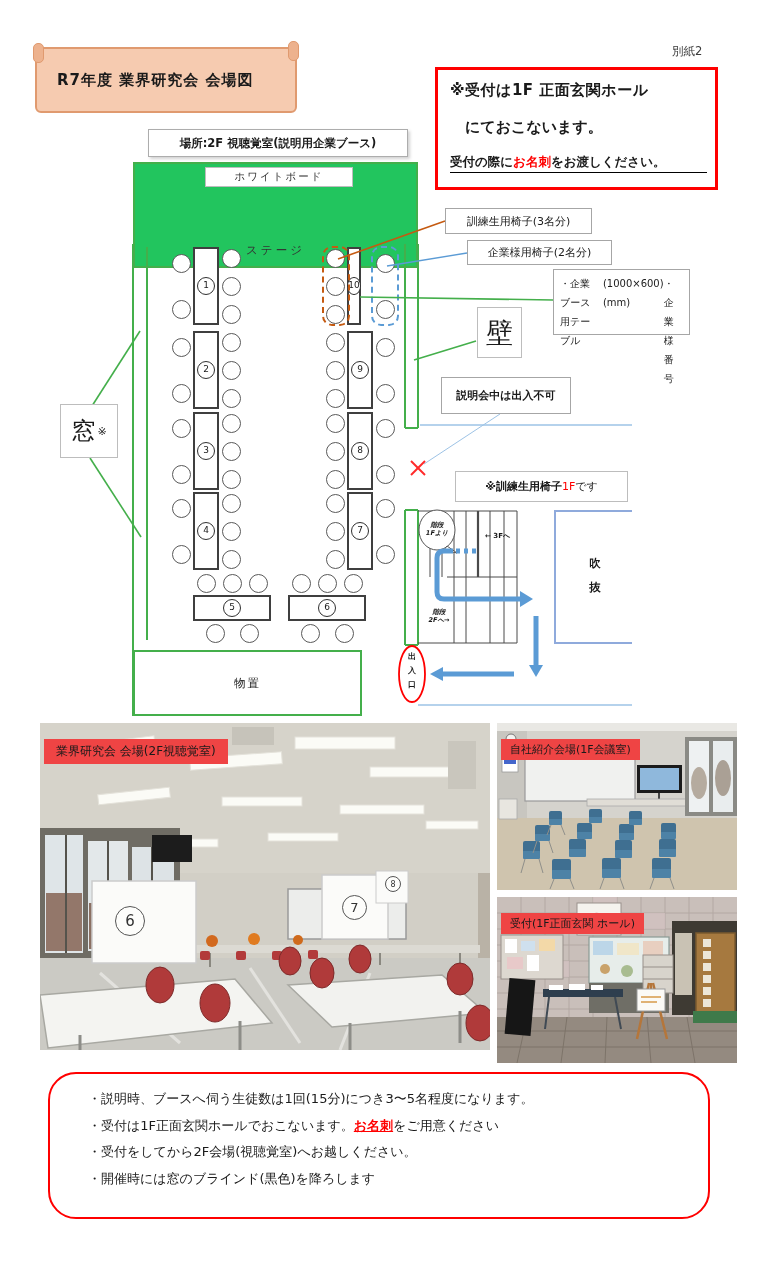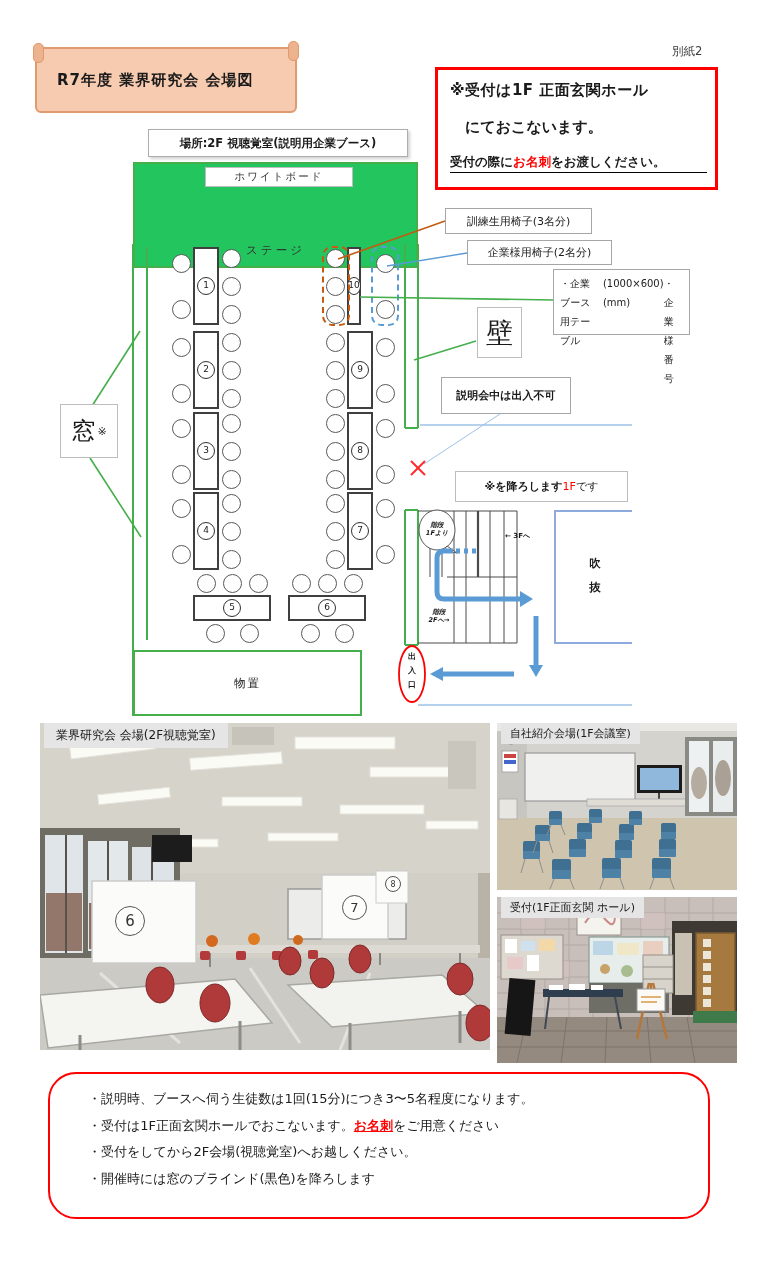--- a/index.html
+++ b/index.html
@@ -27,21 +27,21 @@
   #notice{position:absolute;left:435px;top:67px;width:283px;height:123px;border:3px solid #ff0000;
           background:#fff;z-index:6;box-sizing:border-box;padding:11px 8px 6px 12px;}
   #notice .n1{font-size:15px;font-weight:bold;letter-spacing:0.5px;}
   #notice .n2{font-size:15px;font-weight:bold;padding-left:15px;margin-top:18px;}
   #notice .n3{font-size:12.5px;font-weight:bold;margin-top:17px;border-bottom:1.6px solid #000;
               padding-bottom:1px;white-space:nowrap;}
   .red{color:#ff0000;}
   .vstack{display:flex;flex-direction:column;align-items:center;z-index:6;position:absolute;}
   .smalltxt{font-size:6.5px;font-weight:bold;line-height:8px;font-style:italic;}
   .photo{position:absolute;overflow:hidden;z-index:1;background:#d8d5cc;}
-  .photo-label{position:absolute;left:4px;top:0;background:#e5e5e5;padding:3px 9px;font-size:11px;
+  .photo-label{position:absolute;left:4px;top:16px;background:#ef4444;padding:3px 9px;font-size:11px;
                z-index:6;white-space:nowrap;}
   .photo-sign{position:absolute;z-index:5;background:#fdfdfb;border:1px solid #555;border-radius:50%;
               display:flex;align-items:center;justify-content:center;color:#333;}
   #notes{position:absolute;left:48px;top:1072px;width:662px;height:147px;border:2.5px solid #ff0000;
          border-radius:28px;z-index:6;box-sizing:border-box;padding:12px 18px 8px 24px;background:#fff;}
   #notes .nline{font-size:13px;line-height:26.5px;white-space:nowrap;}
   #notes .indent{padding-left:14px;}
   #notes .em{color:#ff0000;font-weight:bold;text-decoration:underline;}
   svg{display:block;}
 </style>
@@ -253,30 +253,30 @@
        align-items:flex-start;padding:4px 6px;font-size:10px;line-height:19px;">
     <div>・企業ブース用テーブル</div>
     <div style="padding-left:7px;">(1000×600)(mm)</div>
     <div>・企業様番号</div>
   </div>
 
   <div class="lblbox" style="left:441px;top:377px;width:130px;height:37px;font-size:11px;font-weight:bold;">説明会中は出入不可</div>
 
 
   <div class="lblbox" style="left:455px;top:471px;width:173px;height:31px;border-color:#bdbdbd;font-size:11px;">
-    <span style="font-weight:bold;">※を降ろします</span>
+    <span style="font-weight:bold;">※訓練生用椅子</span>
       <span class="red">1F</span>
       <span>です</span>
   </div>
 
   <div class="vstack smalltxt" style="left:420px;top:521px;width:34px;text-align:center;">
     <span>階段</span>
       <span>1Fより</span>
   </div>
-  <div class="abs" style="left:505px;top:531px;font-size:7px;font-weight:bold;z-index:6;text-align:right;">← 3Fへ</div>
+  <div class="abs" style="left:485px;top:531px;font-size:7px;font-weight:bold;z-index:6;text-align:right;">← 3Fへ</div>
   <div class="vstack smalltxt" style="left:421px;top:608px;width:36px;text-align:center;">
     <span>階段</span>
       <span>2Fへ→</span>
   </div>
 
   <div class="vstack" style="left:585px;top:556px;width:20px;font-size:11.5px;font-weight:bold;gap:9px;">
     <span>吹</span>
       <span>抜</span>
   </div>
 

